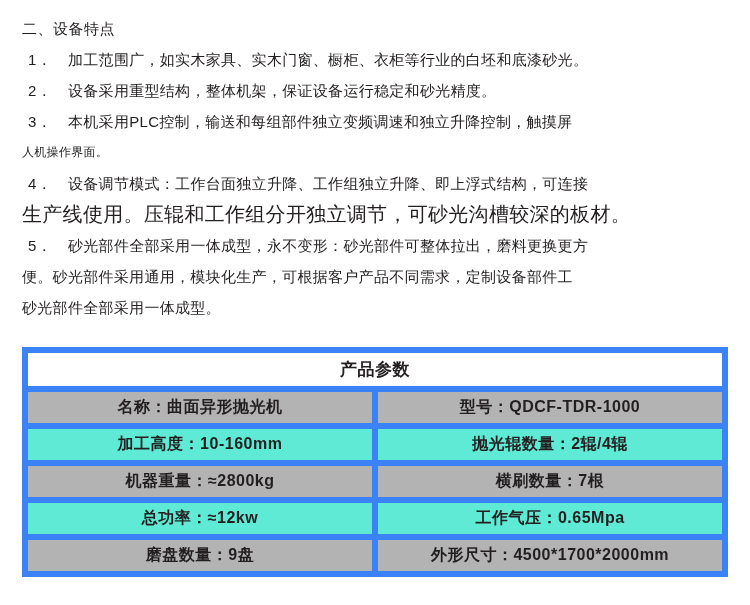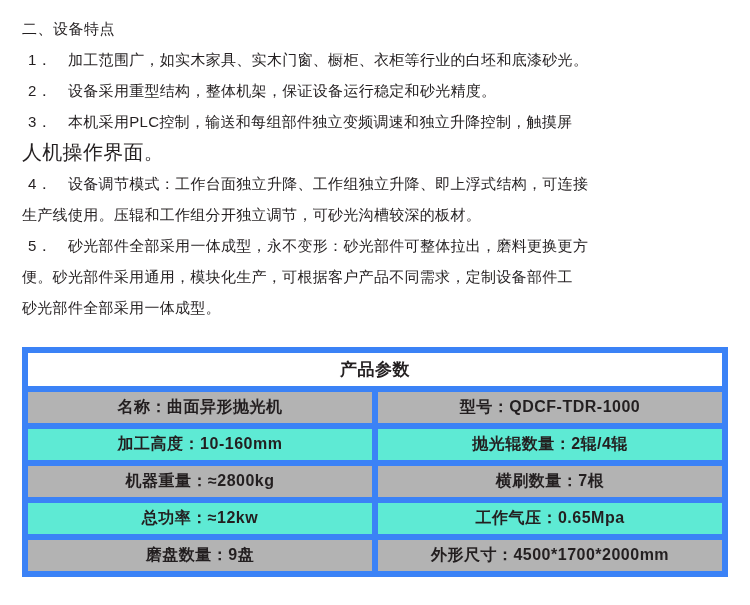--- a/index.html
+++ b/index.html
@@ -88,27 +88,27 @@
 
   <div class="item">
     <div class="num">2．</div>
     <div class="body">设备采用重型结构，整体机架，保证设备运行稳定和砂光精度。</div>
   </div>
 
   <div class="item">
     <div class="num">3．</div>
     <div class="body">本机采用PLC控制，输送和每组部件独立变频调速和独立升降控制，触摸屏</div>
   </div>
-  <div style="font-size:20px;line-height:31px;letter-spacing:0.3px;">人机操作界面。</div>
+  <div style="font-size:12px;line-height:31px;letter-spacing:0.3px;">人机操作界面。</div>
 
   <div class="item">
     <div class="num">4．</div>
     <div class="body">设备调节模式：工作台面独立升降、工作组独立升降、即上浮式结构，可连接</div>
   </div>
-  <div style="font-size:15px;line-height:31px;letter-spacing:0.3px;">生产线使用。压辊和工作组分开独立调节，可砂光沟槽较深的板材。</div>
+  <div style="font-size:20px;line-height:31px;letter-spacing:0.3px;">生产线使用。压辊和工作组分开独立调节，可砂光沟槽较深的板材。</div>
 
   <div class="item">
     <div class="num">5．</div>
     <div class="body">砂光部件全部采用一体成型，永不变形：砂光部件可整体拉出，磨料更换更方</div>
   </div>
   <div style="font-size:15px;line-height:31px;letter-spacing:0.3px;">便。砂光部件采用通用，模块化生产，可根据客户产品不同需求，定制设备部件工</div>
   <div style="font-size:15px;line-height:31px;letter-spacing:0.3px;">砂光部件全部采用一体成型。</div>
 
   <table class="params">
     <tbody>

